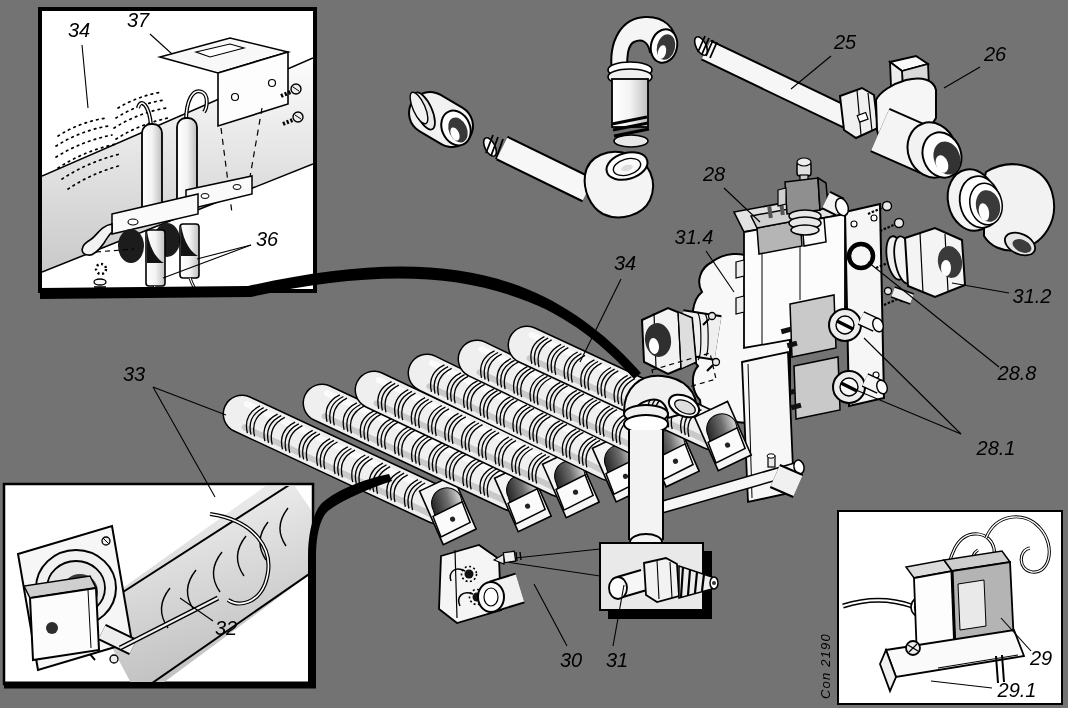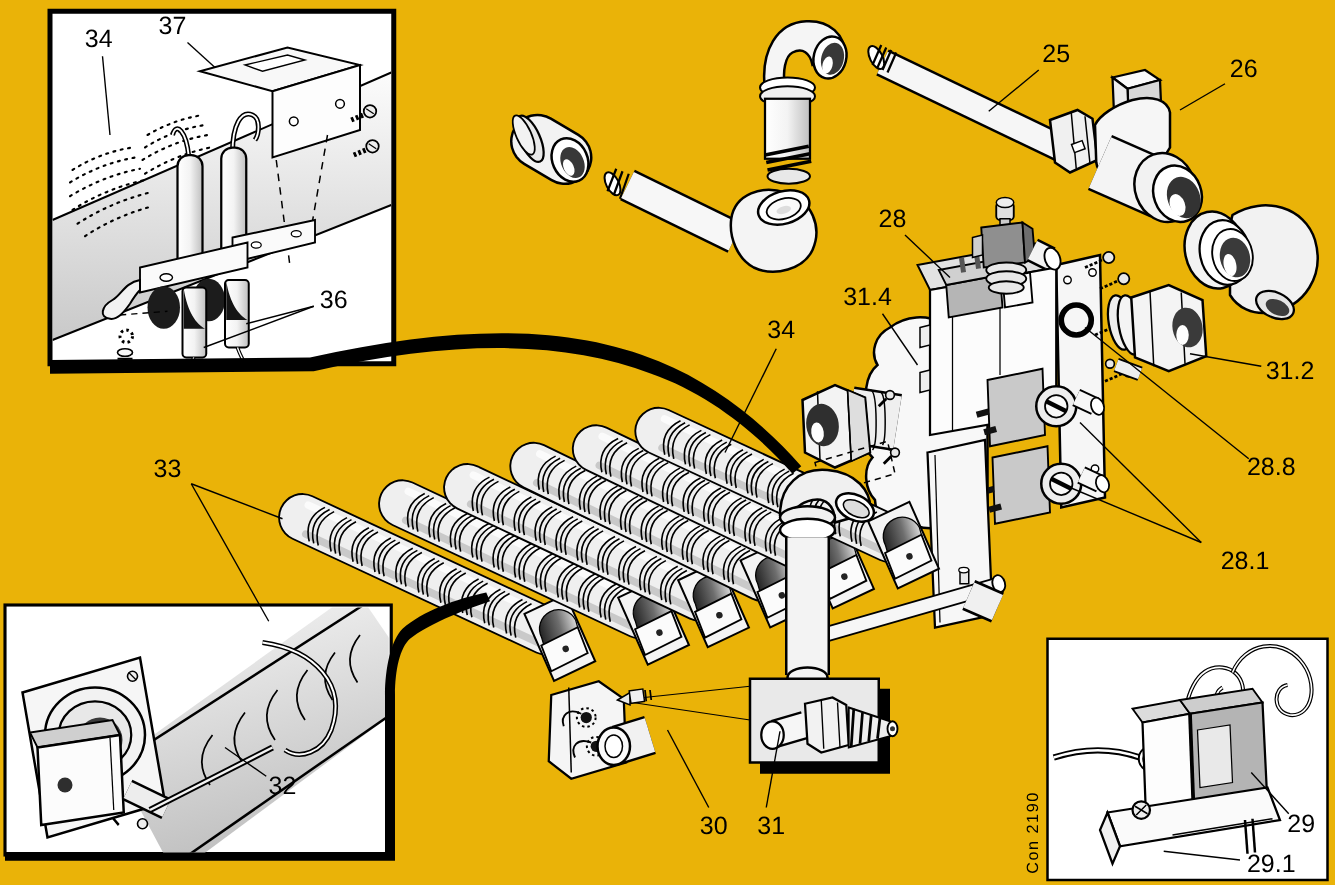--- a/index.html
+++ b/index.html
@@ -1,17 +1,17 @@
 <!DOCTYPE html>
 <html><head>
 <meta charset="utf-8">
 <title>Diagram</title>
 <style>
   html,body{margin:0;padding:0;background:#fff;}
-  .stage{position:relative;width:1068px;height:708px;background:#eab308;overflow:hidden;}
+  .stage{position:relative;width:1068px;height:708px;background:#737373;overflow:hidden;font-style:italic;}
   svg{display:block;}
   svg text{font-family:"Liberation Sans","DejaVu Sans",sans-serif;fill:#000;}
 </style>
 </head>
 <body>
 
 <div class="stage">
 <svg id="diagram-svg" width="1068" height="708" viewBox="0 0 1068 708">
   <defs>
     <linearGradient id="gArch" x1="0" y1="0" x2="1" y2="0">

